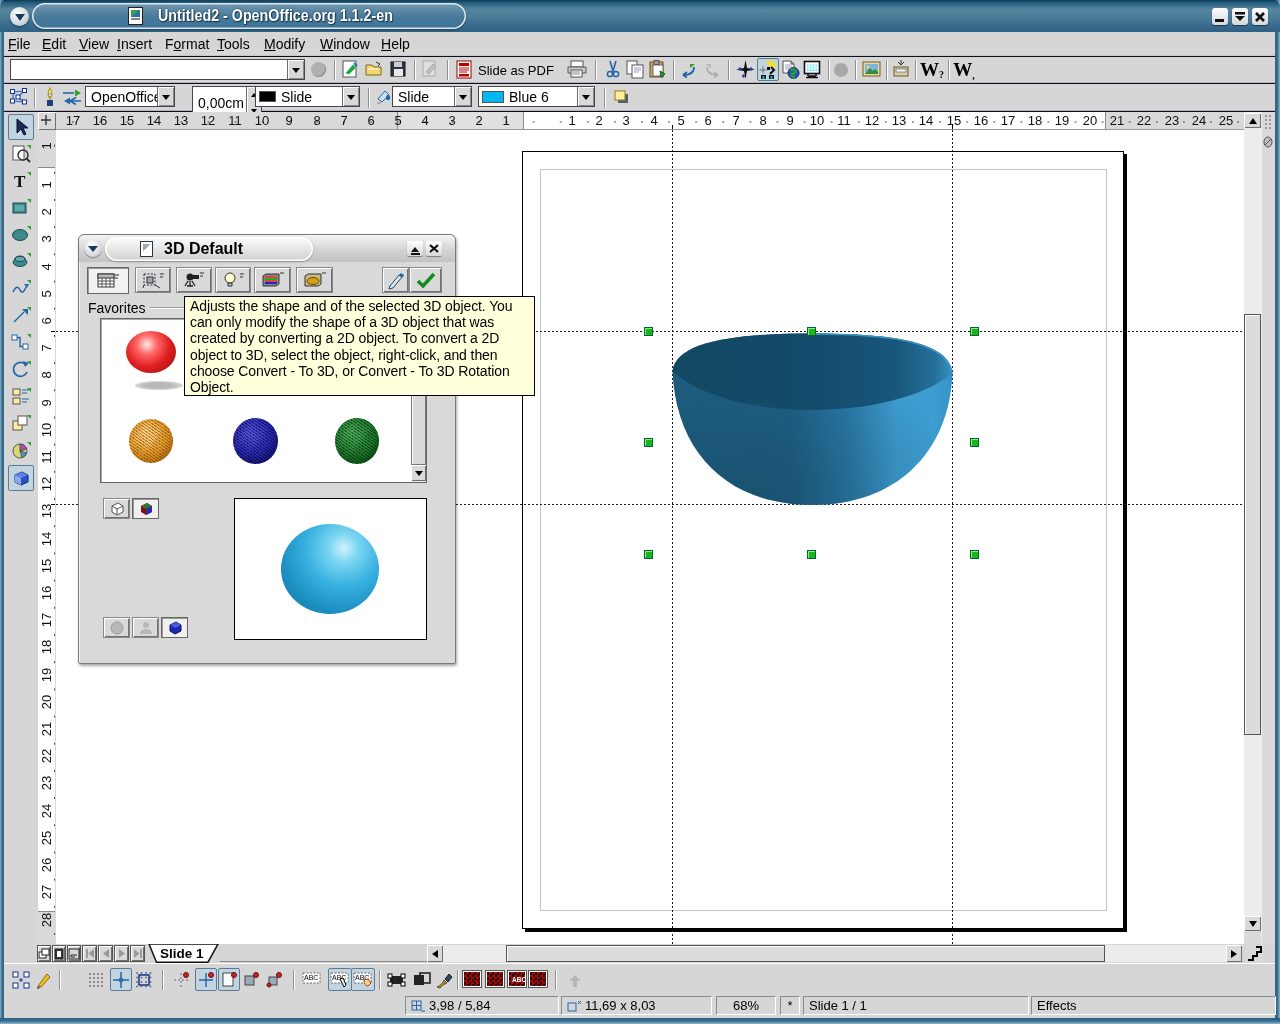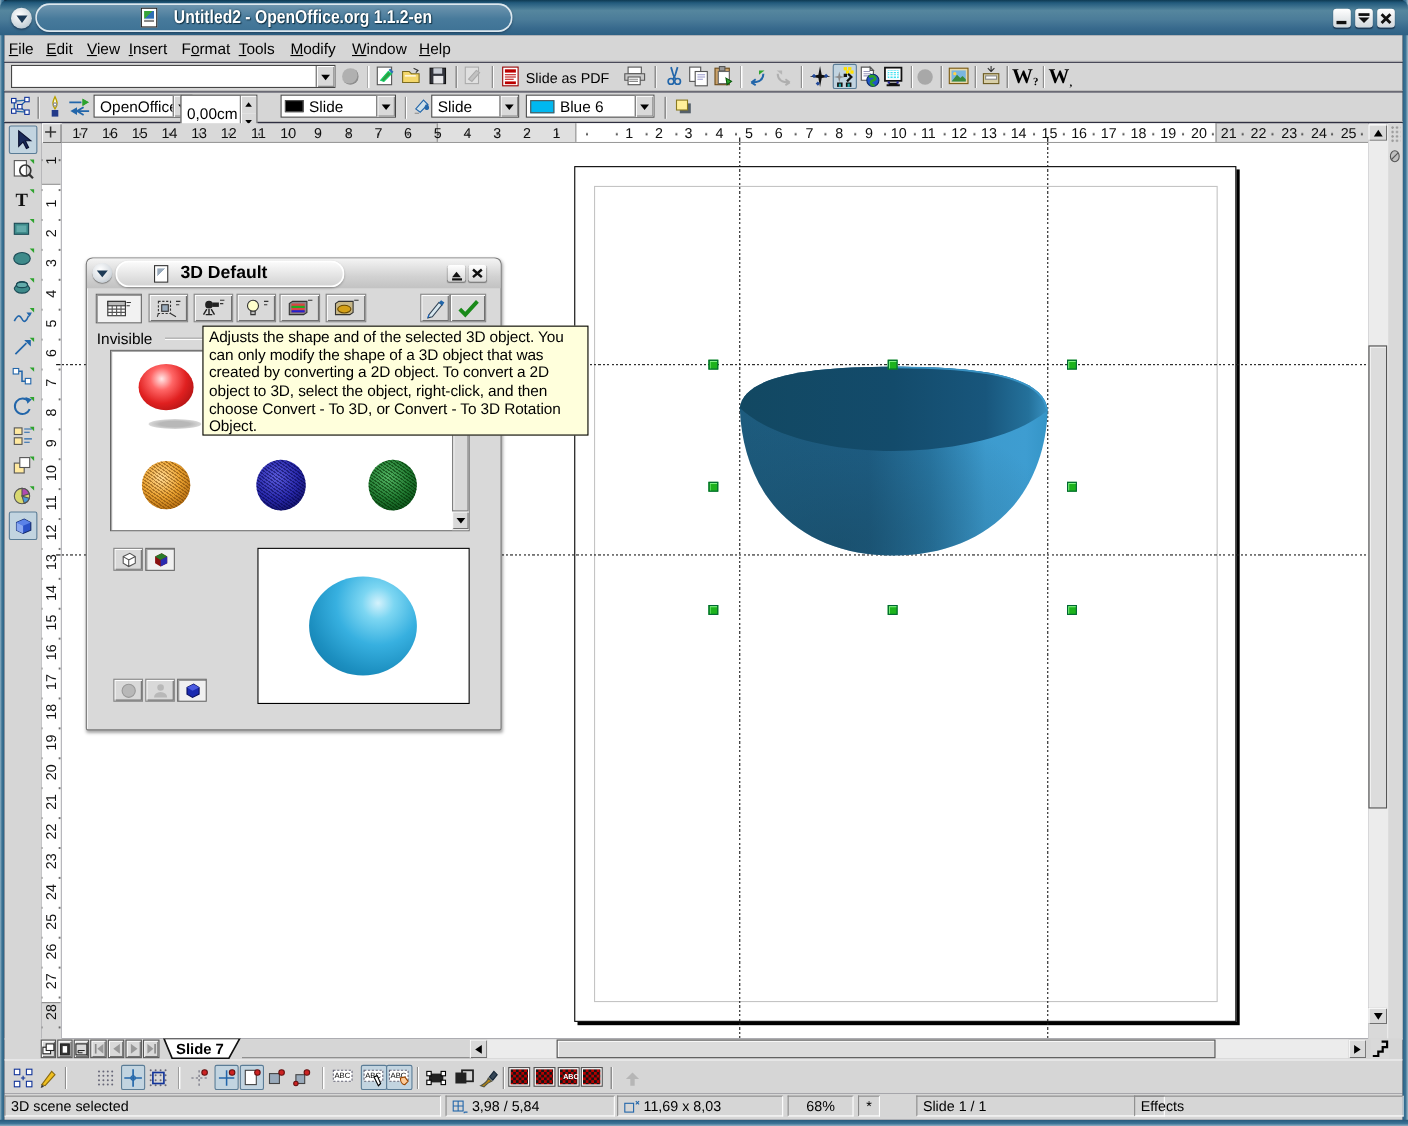--- a/index.html
+++ b/index.html
@@ -239,21 +239,21 @@
       <path d="M3 7 h11" stroke="#26a" stroke-width="1.6"></path>
       <path d="M15 3.5 l5.5 3.5 -5.5 3.5 z" fill="#2da32d"></path>
       <path d="M21 15 h-11 M10 15 l6 -3.5 M10 15 l6 3.5" stroke="#26a" stroke-width="1.6" fill="none"></path>
       <path d="M10 11.5 v7 l-6 -3.5 z" fill="#26a"></path>
     </svg>
   </div>
 <div class="combo" style="left:85px;top:86px;width:90px;height:21px">
     <span class="txt">OpenOffice</span>
     <span class="dbtn"></span>
   </div>
-<div class="combo" style="left:164px;top:86px;width:70px;height:34px">
+<div class="combo" style="left:192px;top:86px;width:70px;height:34px">
     <span class="txt">0,00cm</span>
     <span style="width:15px;height:100%;border-left:1px solid #6e6e6e;display:flex;flex-direction:column">
       <span style="flex:1;background:#d9d9d9;box-shadow:inset 1px 1px 0 #fff;display:flex;align-items:center;justify-content:center">
         <i style="border:3px solid transparent;border-bottom:4px solid #000;margin-bottom:3px"></i>
       </span>
       <span style="flex:1;background:#d9d9d9;box-shadow:inset 1px -1px 0 #fff;display:flex;align-items:center;justify-content:center">
         <i style="border:3px solid transparent;border-top:4px solid #000;margin-top:3px"></i>
       </span>
     </span>
   </div>
@@ -584,21 +584,21 @@
     <div class="a raised" style="left:126px;top:1px;width:15px;height:17px;border:1px solid #555;display:flex;align-items:center;justify-content:center">
       <svg width="10" height="9">
         <path d="M8 0 v9" stroke="#888" stroke-width="1.5"></path>
         <path d="M1 0 L6.5 4.5 L1 9 Z" fill="#999"></path>
       </svg>
     </div>
     <div class="a" style="left:140px;top:0;width:78px;height:19px">
       <svg width="78" height="19" style="position:absolute;left:0;top:0">
         <path d="M5 0 L74 0 L64 18.2 L12.5 18.2 Z" fill="#fff" stroke="#111" stroke-width="1.5"></path>
       </svg>
-      <span style="position:absolute;left:16px;top:2px;font-size:13.5px;font-weight:bold">Slide 7</span>
+      <span style="position:absolute;left:16px;top:2px;font-size:13.5px;font-weight:bold">Slide 1</span>
     </div>
     <div class="a" style="left:216px;top:17px;width:210px;height:1px;background:#888"></div>
     <div class="a raised" style="left:423px;top:1px;width:16px;height:17px;display:flex;align-items:center;justify-content:center">
       <span style="border:4px solid transparent;border-right:6px solid #000;margin-right:4px"></span>
     </div>
     <div class="a" style="left:439px;top:1px;width:783px;height:17px;background:#ececec"></div>
     <div class="a" style="left:502px;top:1px;width:599px;height:17px;background:#dcdcdc;border:1px solid #555;box-shadow:inset 1px 1px 0 #fff"></div>
     <div class="a raised" style="left:1222px;top:1px;width:16px;height:17px;display:flex;align-items:center;justify-content:center">
       <span style="border:4px solid transparent;border-left:6px solid #000;margin-left:4px"></span>
     </div>
@@ -755,33 +755,32 @@
     <div class="a" style="left:525px;top:7px;width:18px;height:16px;background:repeating-conic-gradient(#b80000 0 25%,#151515 0 50%);background-size:5px 5px;border:1px solid #fff;outline:1px solid #555;position:absolute"></div>
     <div class="sepv" style="left:551px;top:6px;height:20px"></div>
     <div class="ic" style="left:560px;top:4px;width:22px;height:23px">
       <svg width="20" height="18" opacity="0.4">
         <path d="M4 10 l6 -6 6 6 -4 0 0 6 -4 0 0 -6 Z" fill="#888"></path>
       </svg>
     </div>
   </div>
 
 <div class="a tb" style="left:4px;top:994px;width:1271px;height:24px" id="statusbar">
-    <div class="cell" style="left:0px;top:2px;width:397px;height:19px">3D scene selected</div>
     <div class="cell" style="left:401px;top:2px;width:154px;height:19px"><svg width="15" height="12" style="margin-right:3px">
         <rect x="1" y="1" width="9" height="9" fill="none" stroke="#26a"></rect>
         <path d="M5.5 1 V10 M1 5.5 H10" stroke="#26a"></path>
         <path d="M11 11 l3 0 M11 11 l0 3" stroke="#26a"></path>
       </svg>3,98 / 5,84</div>
     <div class="cell" style="left:557px;top:2px;width:151px;height:19px"><svg width="15" height="12" style="margin-right:3px">
         <rect x="1" y="3" width="8" height="8" fill="none" stroke="#26a"></rect>
         <path d="M11 1 l3 3 M14 1 l-3 3" stroke="#26a"></path>
       </svg>11,69 x 8,03</div>
     <div class="cell" style="left:712px;top:2px;width:60px;height:19px;justify-content:center">68%</div>
     <div class="cell" style="left:776px;top:2px;width:20px;height:19px;justify-content:center">*</div>
-    <div class="cell" style="left:829px;top:2px;width:226px;height:19px">Slide 1 / 1</div>
+    <div class="cell" style="left:799px;top:2px;width:226px;height:19px">Slide 1 / 1</div>
     <div class="cell" style="left:1027px;top:2px;width:245px;height:19px">Effects</div>
   </div>
 
 <div class="a" style="left:78px;top:234px;width:378px;height:430px" id="dlg">
     <div class="a" style="left:0;top:0;width:378px;height:430px;background:#d9d9d9;border:1px solid #7a7a7a;border-radius:6px 6px 2px 2px;box-shadow:1px 2px 3px rgba(0,0,0,.35),inset 1px 1px 0 #f2f2f2"></div>
     <div class="a" style="left:1px;top:1px;width:376px;height:27px;background:linear-gradient(180deg,#f4f4f4,#d2d2d2 60%,#c2c2c2);border-radius:6px 6px 0 0"></div>
     <div class="a" style="left:6px;top:5px;width:18px;height:18px;border-radius:50%;background:radial-gradient(circle at 40% 35%,#fff,#d8dde2 60%,#aab8c2);box-shadow:0 1px 1px rgba(0,0,0,.4);display:flex;align-items:center;justify-content:center">
       <span style="border:5px solid transparent;border-top:6px solid #1c3a56;margin-top:6px"></span>
     </div>
     <div class="a" style="left:27px;top:3px;width:208px;height:24px;border-radius:12px;background:linear-gradient(180deg,#fdfdfd,#e2e2e2 60%,#d0d0d0);box-shadow:inset 0 0 0 1.5px #fff,0 1px 2px rgba(0,0,0,.3)"></div>
@@ -848,21 +847,21 @@
         <path d="M4 16 L13 5 l3 2 -9 11 -4 1 Z" fill="#d8e8f0" stroke="#345"></path>
         <path d="M13 5 l2 -2 3 2 -2 3 Z" fill="#26a"></path>
         <path d="M4 16 l-1 3" stroke="#16c"></path>
       </svg>
     </div>
     <div class="a raised" style="left:331px;top:33px;width:33px;height:26px;border:1px solid #888;display:flex;align-items:center;justify-content:center">
       <svg width="22" height="18">
         <path d="M3 10 L8 15 L19 3" fill="none" stroke="#1a8a1a" stroke-width="3.5"></path>
       </svg>
     </div>
-    <div class="a" style="left:10px;top:66px;font-size:14px">Invisible</div>
+    <div class="a" style="left:10px;top:66px;font-size:14px">Favorites</div>
     <div class="a" style="left:72px;top:73px;width:296px;height:2px;border-top:1px solid #9a9a9a;border-bottom:1px solid #fff"></div>
     <div class="a" style="left:22px;top:84px;width:327px;height:165px;background:#fff;border:1px solid #666;box-shadow:inset 1px 1px 0 #aaa"></div>
     <div class="a" style="left:333px;top:85px;width:15px;height:163px;background:#ececec"></div>
     <div class="a" style="left:333px;top:85px;width:15px;height:146px;background:#d9d9d9;border:1px solid #777;box-shadow:inset 1px 1px 0 #fff"></div>
     <div class="a raised" style="left:333px;top:231px;width:15px;height:16px;display:flex;align-items:center;justify-content:center">
       <span style="border:4px solid transparent;border-top:5px solid #000;margin-top:4px"></span>
     </div>
     <div class="a" style="left:48px;top:97px;width:50px;height:42px;border-radius:50%;background:radial-gradient(circle at 42% 32%,#ffe8e8 0,#f66 25%,#e02020 55%,#a01010 90%)"></div>
     <div class="a" style="left:57px;top:147px;width:48px;height:9px;border-radius:50%;background:radial-gradient(#b8b8b8 40%,#d8d8d8 70%,#fff)"></div>
     <div class="a" style="left:51px;top:185px;width:44px;height:44px;border-radius:50%;background:radial-gradient(circle at 40% 35%,#ffd890 0,#e8a030 45%,#b06a10 80%,#7a4a08)"></div>

